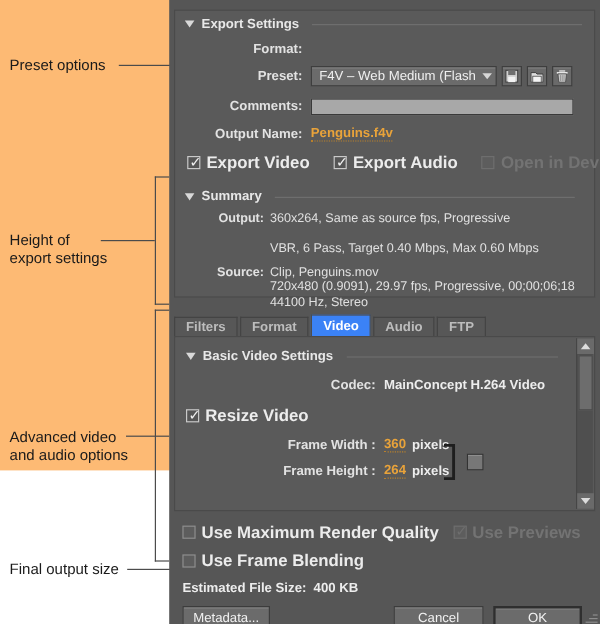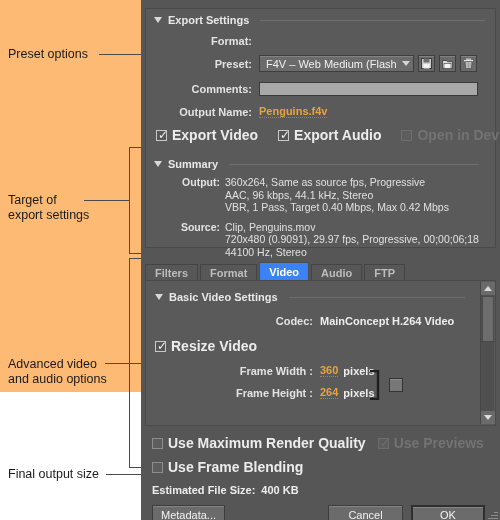--- a/index.html
+++ b/index.html
@@ -117,21 +117,21 @@
   .grip{position:absolute;right:1px;bottom:1px;width:11px;height:11px;}
   .grip i{position:absolute;background:#8c8c8c;height:1px;width:10px;transform-origin:right bottom;}
 </style>
 </head>
 <body>
 
 <div class="annotations">
   <div class="anno" style="left:8px;top:47px;">Preset options</div>
   <div class="anno-line" style="left:99px;top:54px;width:46px;"></div>
 
-  <div class="anno" style="left:8px;top:193px;">Target of</div>
+  <div class="anno" style="left:8px;top:193px;">Height of</div>
   <div class="anno" style="left:8px;top:208px;">export settings</div>
   <div class="anno-line" style="left:84px;top:200px;width:45px;"></div>
 
   <div class="anno" style="left:8px;top:357px;">Advanced video</div>
   <div class="anno" style="left:8px;top:372px;">and audio options</div>
   <div class="anno-line" style="left:105px;top:363px;width:36px;"></div>
 
   <div class="anno" style="left:8px;top:467px;">Final output size</div>
   <div class="anno-line" style="left:106px;top:474px;width:37px;"></div>
 
@@ -221,22 +221,22 @@
         <div class="section-header" style="padding-left:2px;">
           <span class="tri"></span>
           <span class="section-title">Summary</span>
           <span class="hrule"></span>
         </div>
 
         <div class="sum-row" style="margin-top:6px;">
           <span class="sum-key">Output:</span>
           <span class="sum-vals">
             <span>360x264, Same as source fps, Progressive</span><br>
-            <span>AAC, 96 kbps, 44.1 kHz, Stereo</span><br>
-            <span>VBR, 1 Pass, Target 0.40 Mbps, Max 0.42 Mbps</span>
+            <br>
+            <span>VBR, 6 Pass, Target 0.40 Mbps, Max 0.60 Mbps</span>
           </span>
         </div>
 
         <div class="sum-row" style="margin-top:7px;">
           <span class="sum-key">Source:</span>
           <span class="sum-vals">
             <span>Clip, Penguins.mov</span><br>
             <span>720x480 (0.9091), 29.97 fps, Progressive, 00;00;06;18</span><br>
             <span>44100 Hz, Stereo</span>
           </span>

